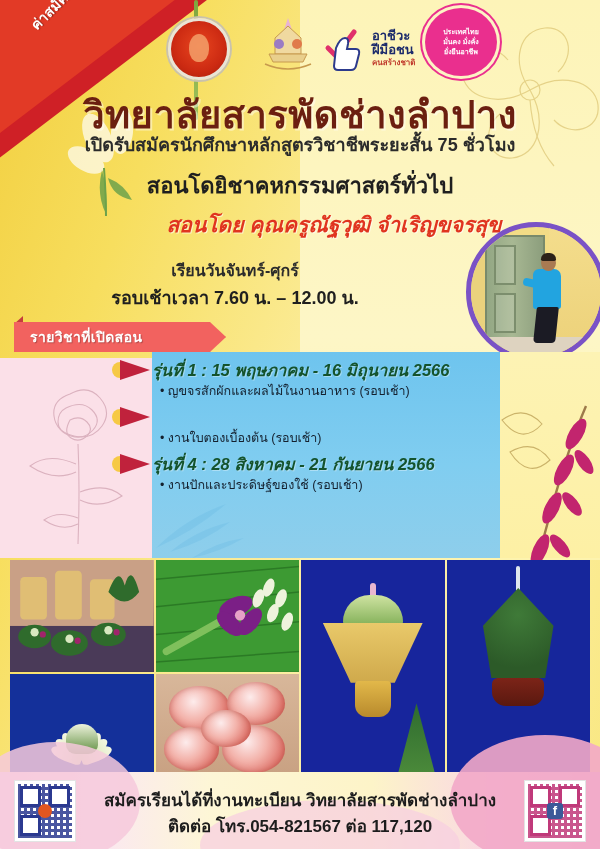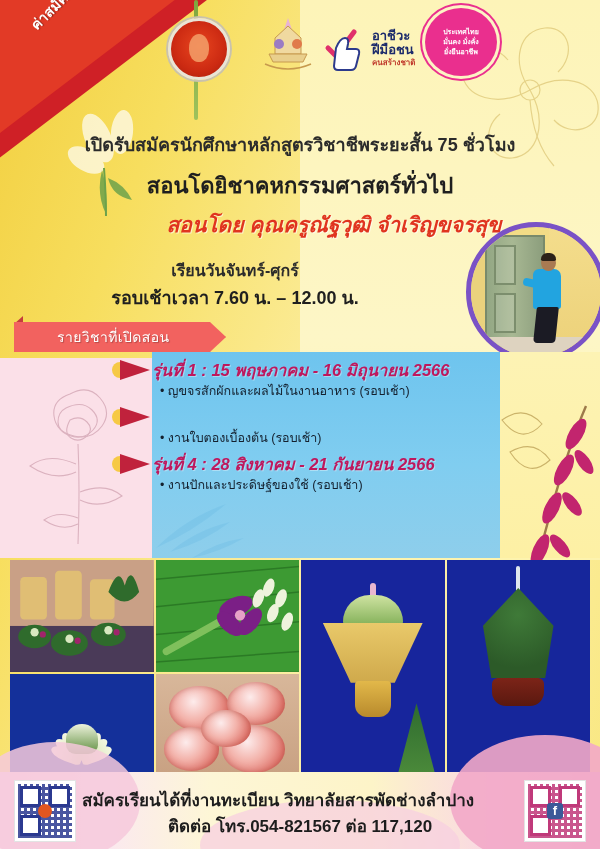--- a/index.html
+++ b/index.html
@@ -252,24 +252,23 @@
   .banner {
     position: absolute; left: 14px; top: 322px;
     height: 30px; min-width: 170px;
     background: #f2625f;
     display: flex; align-items: center;
     padding: 0 26px 0 16px;
     clip-path: polygon(0 0, calc(100% - 16px) 0, 100% 50%, calc(100% - 16px) 100%, 0 100%);
     box-shadow: 2px 2px 3px rgba(0,0,0,.18);
   }
   .banner-text {
-    color: #ffffff; font-size: 14px; font-weight: normal;
+    color: #ffffff; font-size: 14px; font-weight: bold;
     letter-spacing: .4px;
     text-shadow: 1px 1px 1px rgba(0,0,0,.25);
-    margin-left: 27px;
   }
   .banner-fold {
     position: absolute; left: 14px; top: 316px;
     width: 9px; height: 8px; background: #c53d3c;
     clip-path: polygon(0 100%, 100% 0, 100% 100%);
   }
 
   
   .rounds { position: absolute; left: 112px; top: 358px; width: 400px; }
   .round { position: relative; margin-bottom: 4px; }
@@ -279,21 +278,21 @@
     position: absolute; left: 0; top: 2px; width: 16px; height: 16px;
     border-radius: 50%; background: #f6c945;
   }
   .ab-tri {
     position: absolute; left: 8px; top: 0; width: 30px; height: 20px;
     background: #c0223c;
     clip-path: polygon(0 0, 100% 50%, 0 100%);
   }
   .round-title {
     font-size: 16.5px; font-weight: bold; font-style: italic;
-    color: #be185d;
+    color: #14532d;
     white-space: nowrap;
     text-shadow: 1px 1px 0 rgba(255,255,255,.35);
   }
   .round-sub {
     margin: -1px 0 0 48px;
     font-size: 12.5px; color: #14202e;
   }
   .round-sub::before { content: "• "; }
 
   
@@ -411,21 +410,21 @@
     margin: -7px 0 0 -7px; border-radius: 50%; background: #e2561f;
   }
   .qr-fb {
     position: absolute; left: 50%; top: 50%; width: 16px; height: 16px;
     margin: -8px 0 0 -8px; background: #3b5998; border-radius: 3px;
     color: #fff; font-size: 13px; font-weight: bold; line-height: 16px; text-align: center;
   }
 
   .footer-line1 {
     position: absolute; left: 82px; top: 786px; width: 436px;
-    text-align: left; font-size: 17px; font-weight: bold; color: #1d1d1d;
+    text-align: center; font-size: 17px; font-weight: bold; color: #1d1d1d;
   }
   .footer-line2 {
     position: absolute; left: 82px; top: 812px; width: 436px;
     text-align: center; font-size: 17px; font-weight: bold; color: #1d1d1d;
   }
 </style>
 </head>
 <body>
 
 <div class="poster">
@@ -485,20 +484,21 @@
       <ellipse cx="60" cy="24" rx="11" ry="22" transform="rotate(6 60 24)"></ellipse>
       <ellipse cx="24" cy="52" rx="11" ry="20" transform="rotate(-60 24 52)"></ellipse>
     </g>
     <g fill="#3f8f46" opacity="0.85">
       <path d="M40 62 q6 22 4 44 q-10 -20 -4 -44 z"></path>
       <path d="M46 70 q16 6 24 22 q-20 -4 -24 -22 z"></path>
     </g>
     <path d="M42 60 q2 28 2 48" stroke="#3f8f46" stroke-width="2" fill="none"></path>
   </svg>
 
+  <div class="title-main">วิทยาลัยสารพัดช่างลำปาง</div>
   <div class="title-sub">เปิดรับสมัครนักศึกษาหลักสูตรวิชาชีพระยะสั้น 75 ชั่วโมง</div>
   <div class="title-branch">สอนโดยิชาคหกรรมศาสตร์ทั่วไป</div>
   <div class="teacher">สอนโดย คุณครูณัฐวุฒิ  จำเริญขจรสุข</div>
   <div class="days">เรียนวันจันทร์-ศุกร์</div>
   <div class="hours">รอบเช้าเวลา 7.60 น. – 12.00 น.</div>
 
   <div class="photo-circle">
     <div class="pc-wall-l"></div>
     <div class="pc-wall-r"></div>
     <div class="pc-door"></div>

